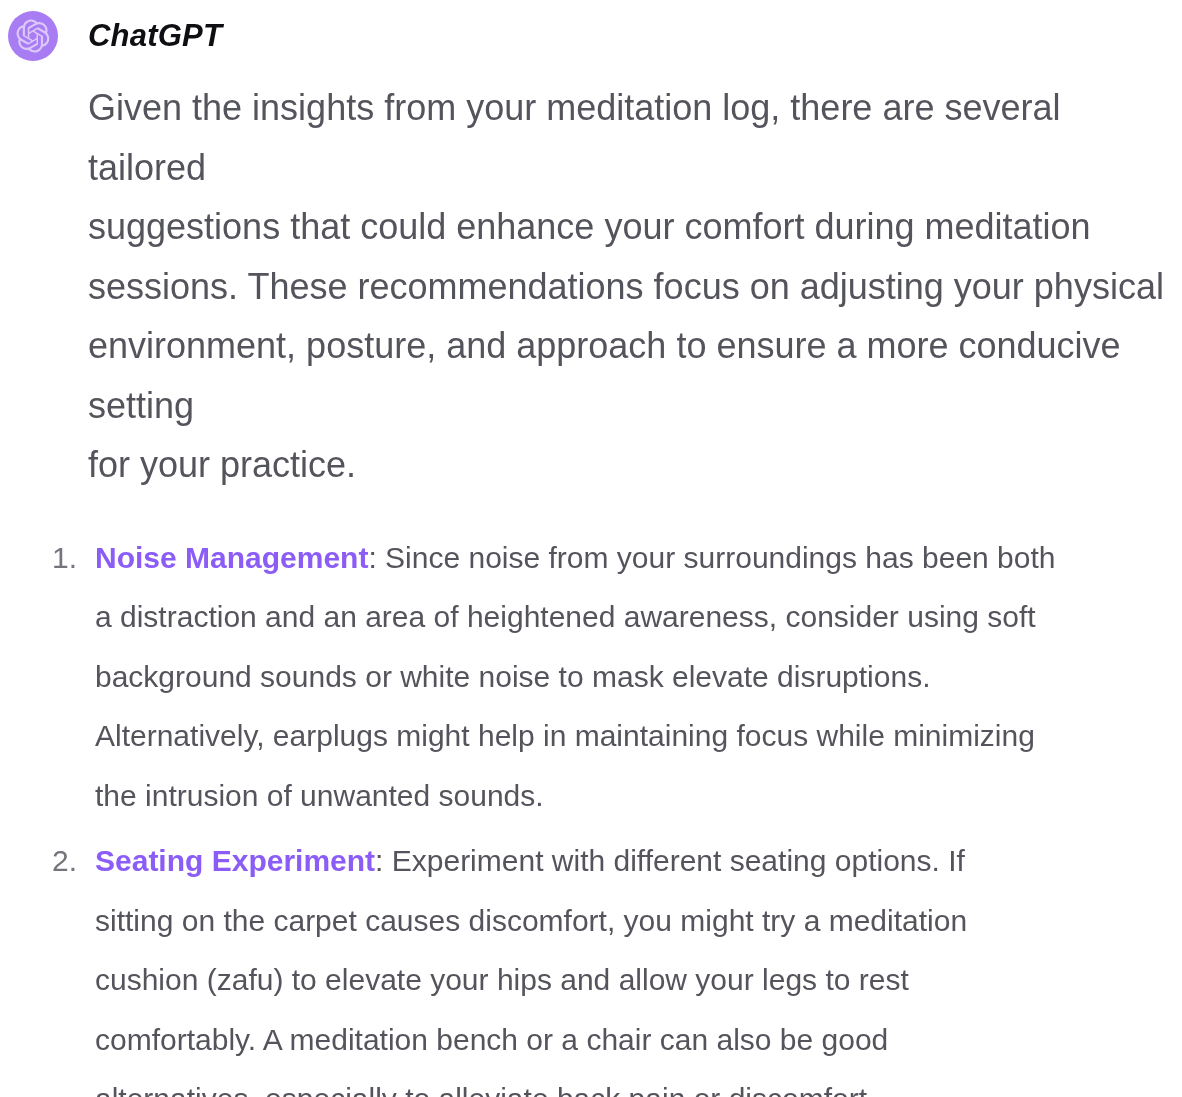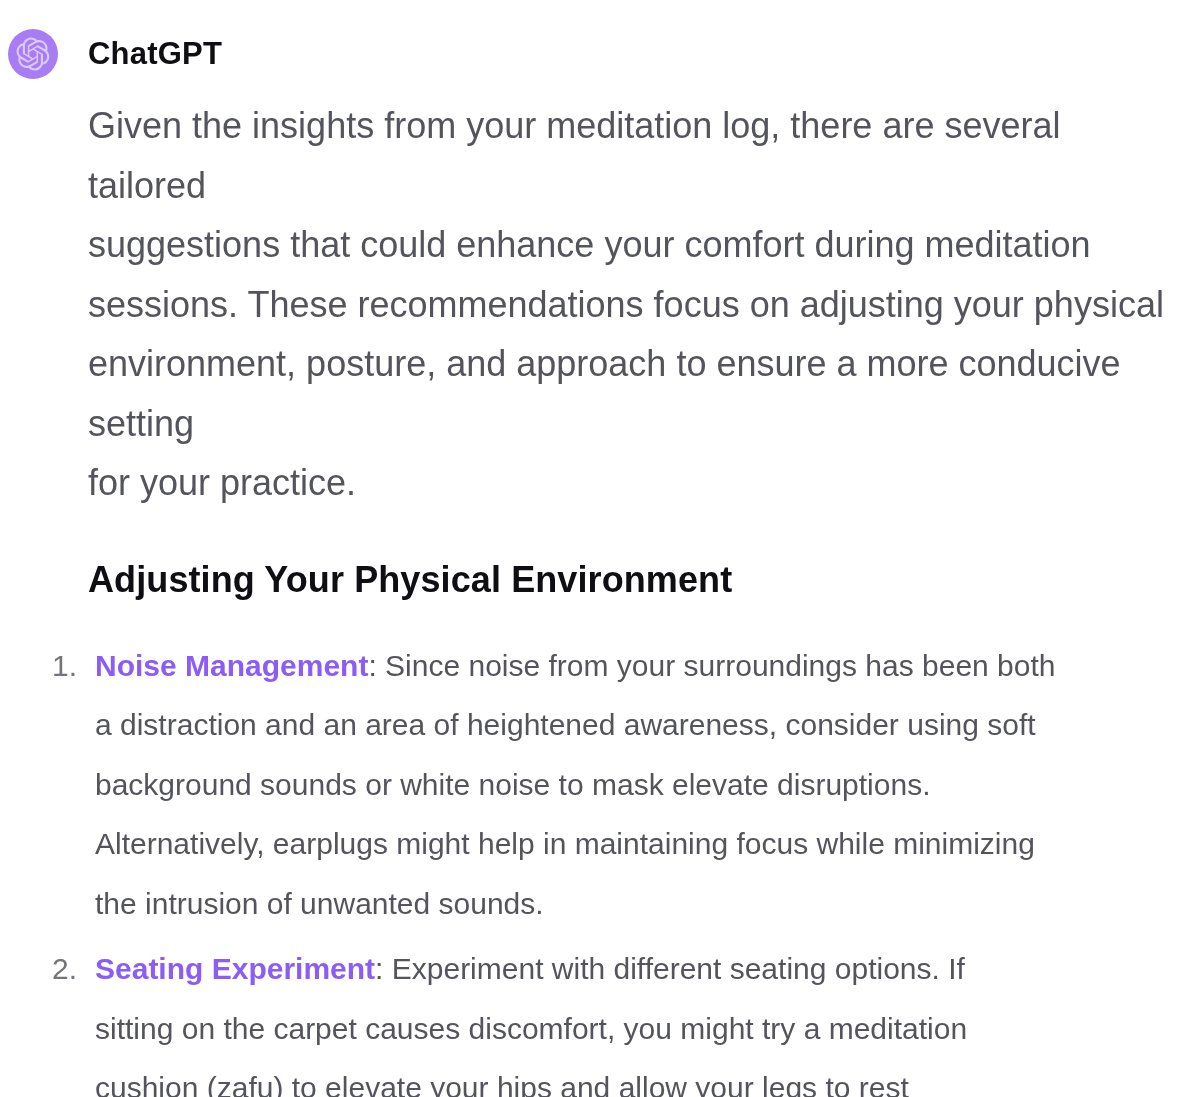--- a/index.html
+++ b/index.html
@@ -12,23 +12,24 @@
     width: 1182px;
     height: 1097px;
     background: #ffffff;
     overflow: hidden;
     font-family: "Liberation Sans", "DejaVu Sans", sans-serif;
     -webkit-font-smoothing: antialiased;
   }
   .msg-header {
     display: flex;
     align-items: center;
-    padding-top: 28px;
+    padding-top: 10px;
     padding-left: 8px;
     height: 52px;
+    font-style: italic;
   }
   .avatar {
     width: 50px;
     height: 50px;
     border-radius: 50%;
     background: #a87cf2;
     display: flex;
     align-items: center;
     justify-content: center;
     flex: 0 0 auto;
@@ -104,21 +105,20 @@
     <div class="sender">ChatGPT</div>
   </div>
 
   <div class="msg-body">
     <p class="intro">Given the insights from your meditation log, there are several tailored
 suggestions that could enhance your comfort during meditation
 sessions. These recommendations focus on adjusting your physical
 environment, posture, and approach to ensure a more conducive setting
 for your practice.</p>
 
-    <h3 class="section-heading">Adjusting Your Physical Environment</h3>
 
     <div class="suggestion-list">
 
       <div class="list-item">
         <span class="marker">1.</span>
         <span class="item-label">Noise Management</span><span class="item-text">: Since noise from your surroundings has been both
 a distraction and an area of heightened awareness, consider using soft
 background sounds or white noise to mask elevate disruptions.
 Alternatively, earplugs might help in maintaining focus while minimizing
 the intrusion of unwanted sounds.</span>

